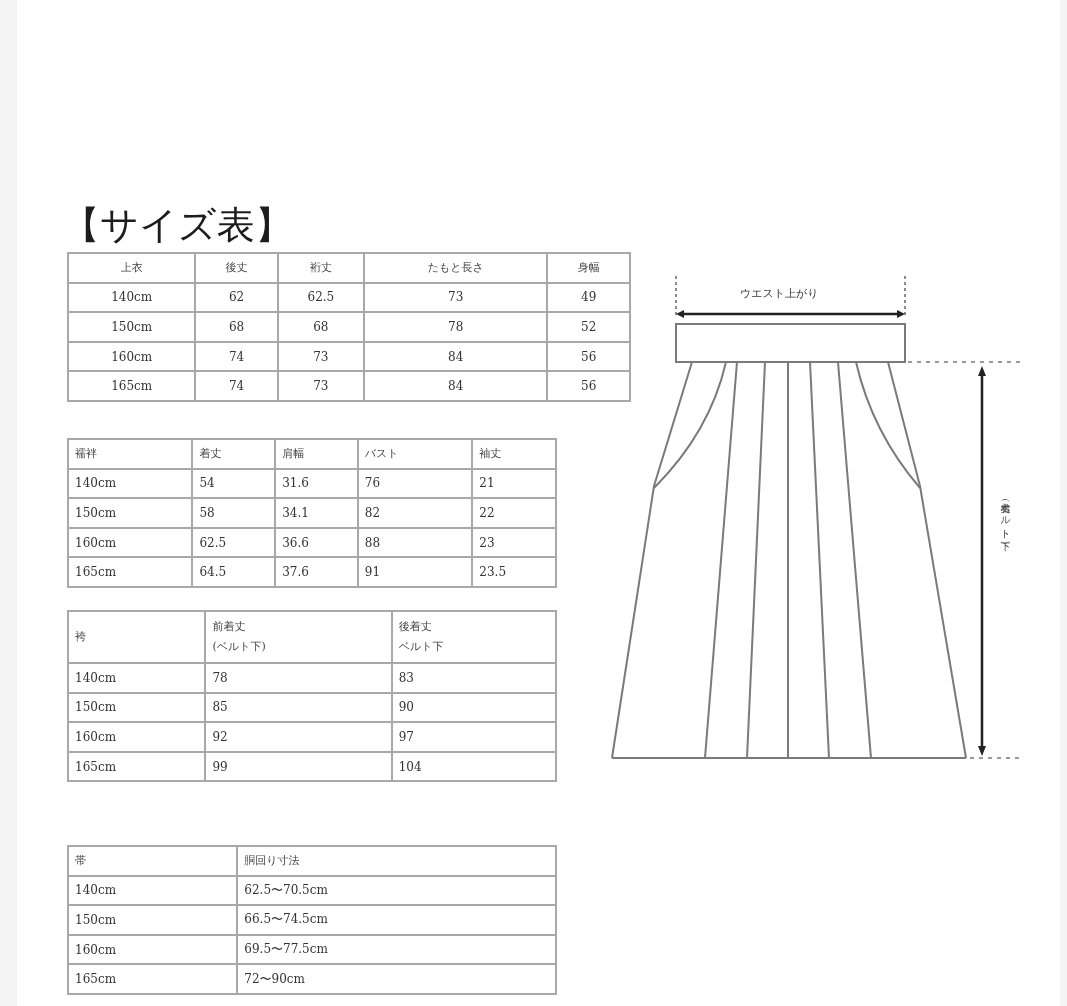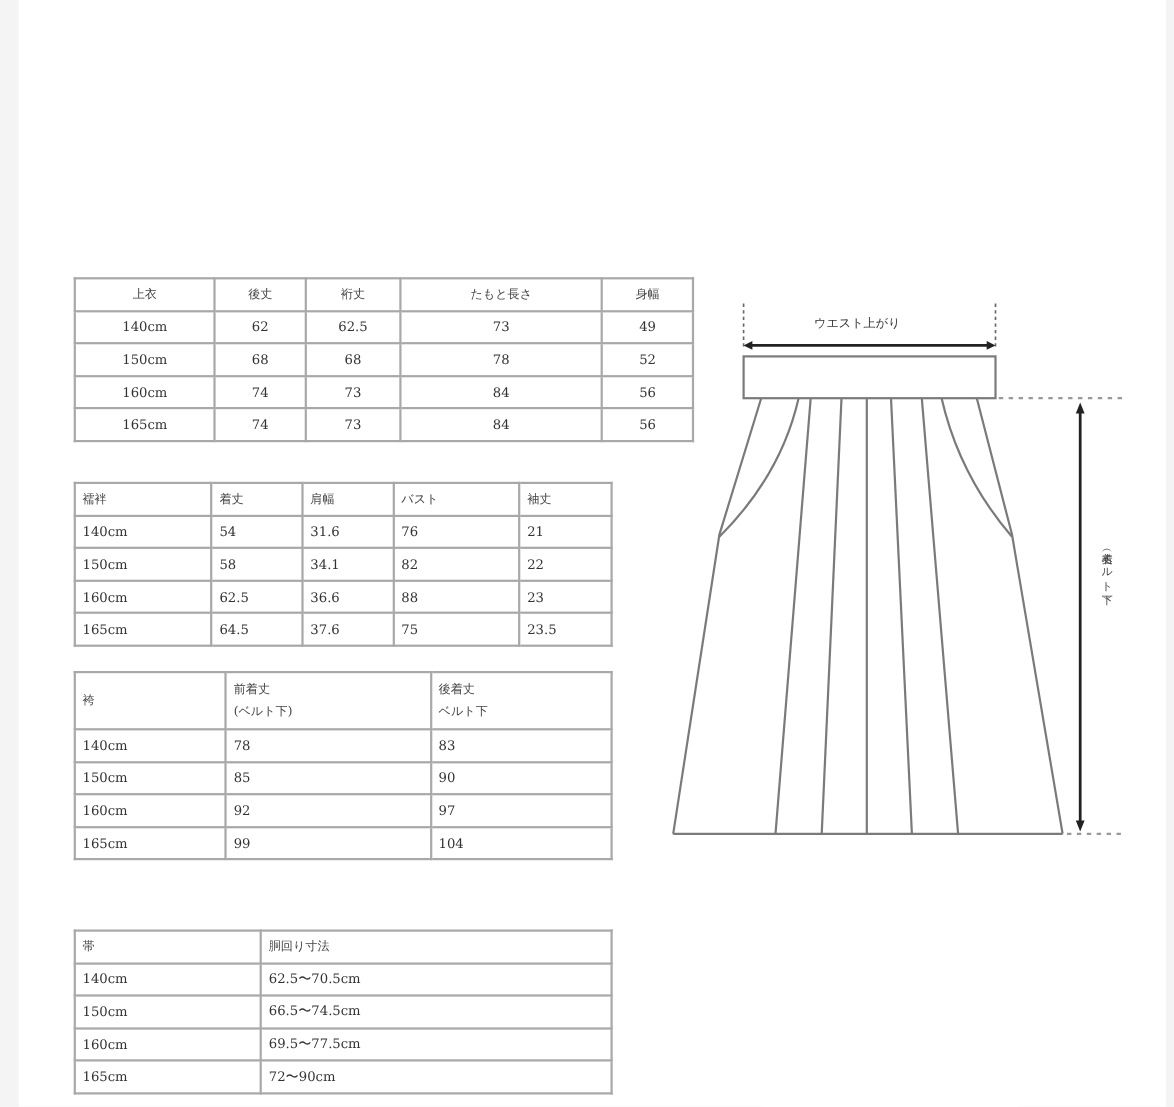--- a/index.html
+++ b/index.html
@@ -49,20 +49,21 @@
     position: absolute; left: 398px; top: 232px;
     writing-mode: vertical-rl; font-size: 10px; color: #444; letter-spacing: 1px;
   }
 </style>
 </head>
 <body>
 
 <div class="page">
 
 
+  <div class="section-title">【サイズ表】</div>
 
   <table class="size t1">
     <colgroup>
         <col style="width:111px">
         <col style="width:72px">
         <col style="width:75px">
         <col style="width:160px">
         <col style="width:72px">
       </colgroup>
     <tbody>
@@ -138,21 +139,21 @@
       <td>160cm</td>
       <td>62.5</td>
       <td>36.6</td>
       <td>88</td>
       <td>23</td>
     </tr>
     <tr>
       <td>165cm</td>
       <td>64.5</td>
       <td>37.6</td>
-      <td>75</td>
+      <td>91</td>
       <td>23.5</td>
     </tr>
   </tbody>
     </table>
 
   <table class="size t3">
     <colgroup>
         <col style="width:138px">
         <col style="width:187px">
         <col style="width:165px">

